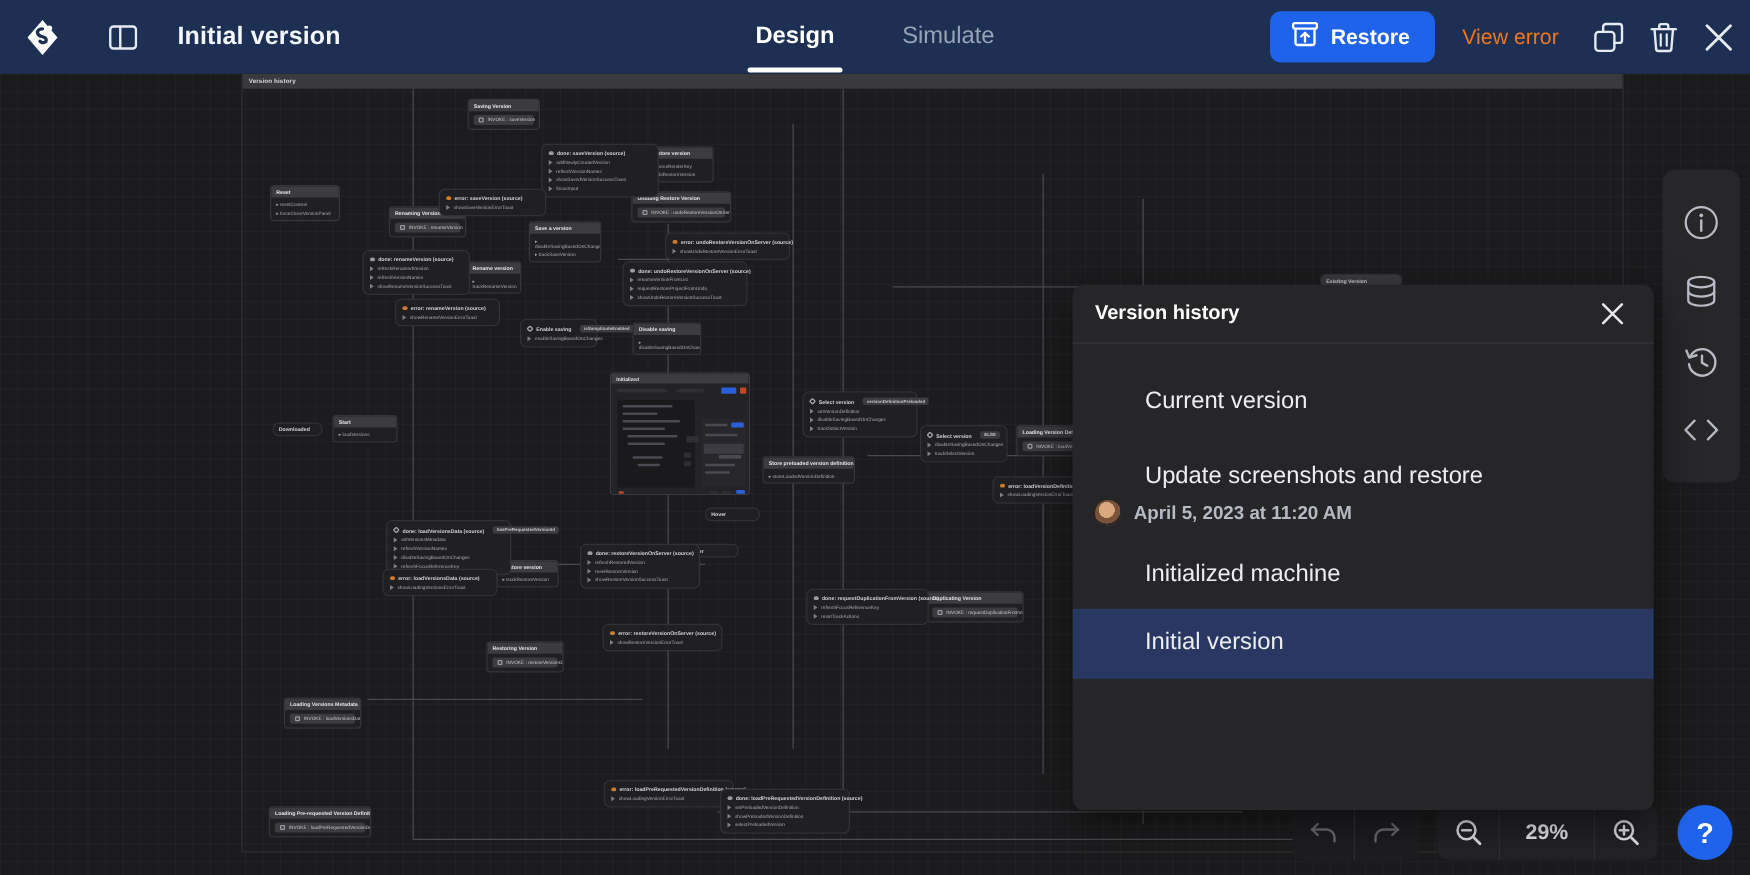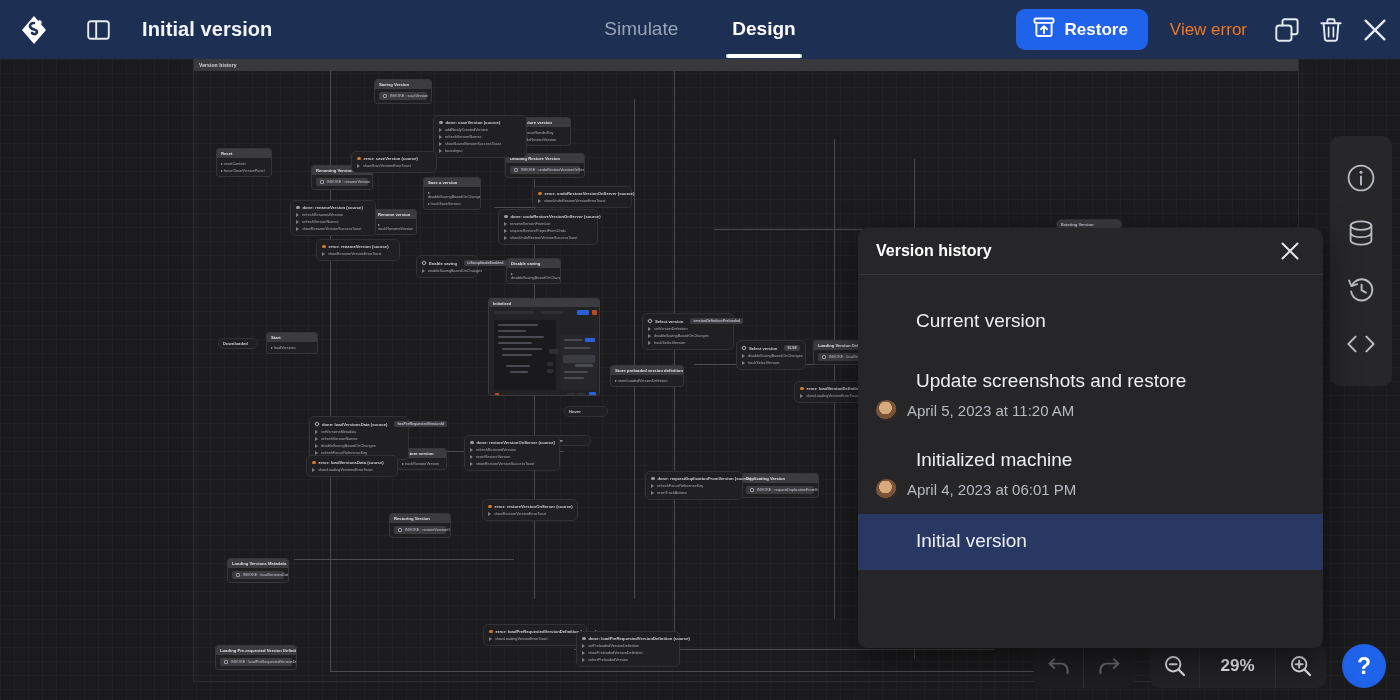--- a/index.html
+++ b/index.html
@@ -218,20 +218,21 @@
   }
   .vh-row.selected { background: #283862; }
   .vh-row .vname {
     color: #eceef2; font-size: 19px; line-height: 26px;
     white-space: nowrap;
     margin-left: 40px;
   }
   .vh-row .vmeta {
     display: flex; align-items: center; gap: 10px;
     margin-top: 6px;
+    font-weight: bold;
   }
   .vmeta .vdate { color: #b6bac2; font-size: 15px; white-space: nowrap; }
   .avatar {
     width: 21px; height: 21px; border-radius: 50%;
     background: radial-gradient(circle at 45% 38%, #d9a97e 0 36%, #7a5338 37% 62%, #2f2a28 63% 100%);
     flex: 0 0 auto; overflow: hidden;
   }
   .bot-icon { width: 21px; height: 21px; flex: 0 0 auto; }
 
   
@@ -302,22 +303,22 @@
       <div class="panel-toggle">
         <svg width="23" height="20" viewBox="0 0 23 20">
           <rect x="1.2" y="1.2" width="20.6" height="17.6" rx="2.6" stroke="#e6eaf1" stroke-width="1.9" fill="none"></rect>
           <line x1="9.2" y1="1.2" x2="9.2" y2="18.8" stroke="#e6eaf1" stroke-width="1.9"></line>
         </svg>
       </div>
       <div class="doc-title">Initial version</div>
     </div>
 
     <div class="hdr-tabs">
+      <div class="tab active">Design</div>
       <div class="tab inactive">Simulate</div>
-      <div class="tab active">Design</div>
     </div>
 
     <div class="hdr-right">
       <button class="restore-btn">
         <span>
           <svg width="22" height="21" viewBox="0 0 22 21">
             <rect x="1.5" y="1.5" width="19" height="4.4" rx="1.3" stroke="#ffffff" stroke-width="1.9" fill="none"></rect>
             <path d="M3.4 6.6 v10.6 a1.8 1.8 0 0 0 1.8 1.8 h11.6 a1.8 1.8 0 0 0 1.8 -1.8 V6.6" stroke="#ffffff" stroke-width="1.9" fill="none"></path>
             <path d="M11 16.2 V9.4 M7.9 12.2 L11 9.2 L14.1 12.2" stroke="#ffffff" stroke-width="1.9" fill="none" stroke-linecap="round" stroke-linejoin="round"></path>
           </svg>
@@ -725,24 +726,20 @@
       <div class="vh-row">
         <div class="vname">Update screenshots and restore</div>
         <div class="vmeta">
           <div class="avatar"></div>
           <div class="vdate">April 5, 2023 at 11:20 AM</div>
         </div>
       </div>
 
       <div class="vh-row">
         <div class="vname">Initialized machine</div>
-        <div class="vmeta">
-          <div class="avatar"></div>
-          <div class="vdate">April 4, 2023 at 06:01 PM</div>
-        </div>
       </div>
 
       <div class="vh-row selected" style="padding-top:14px;padding-bottom:16px;">
         <div class="vname">Initial version</div>
       </div>
     </div>
   </div>
 
   <div class="rail">
     <div class="rail-btn">

